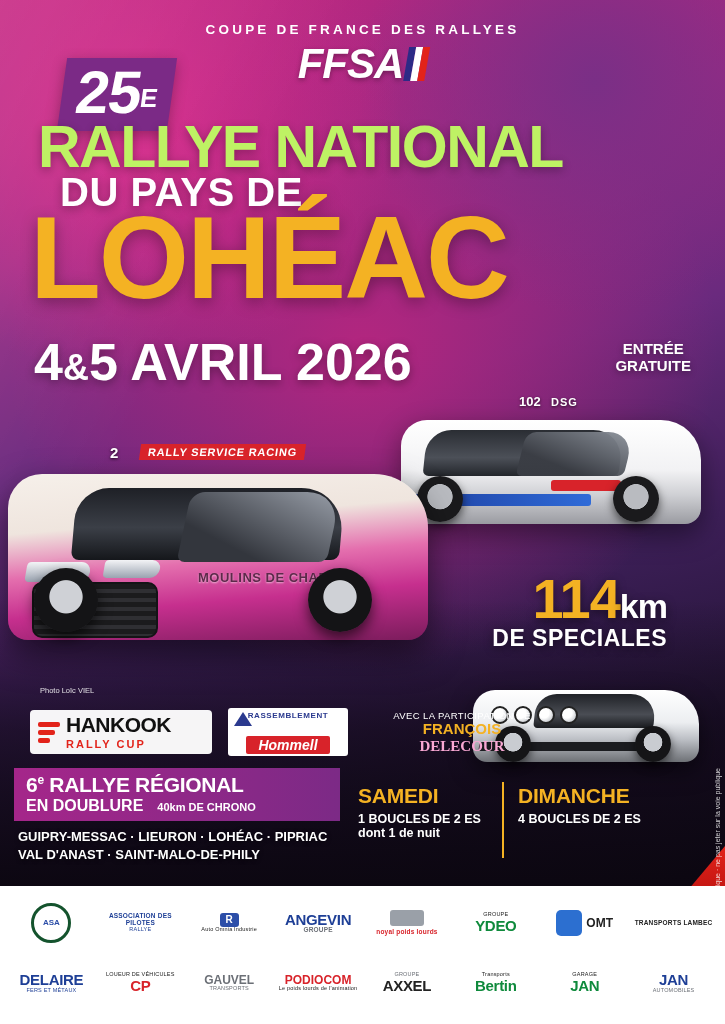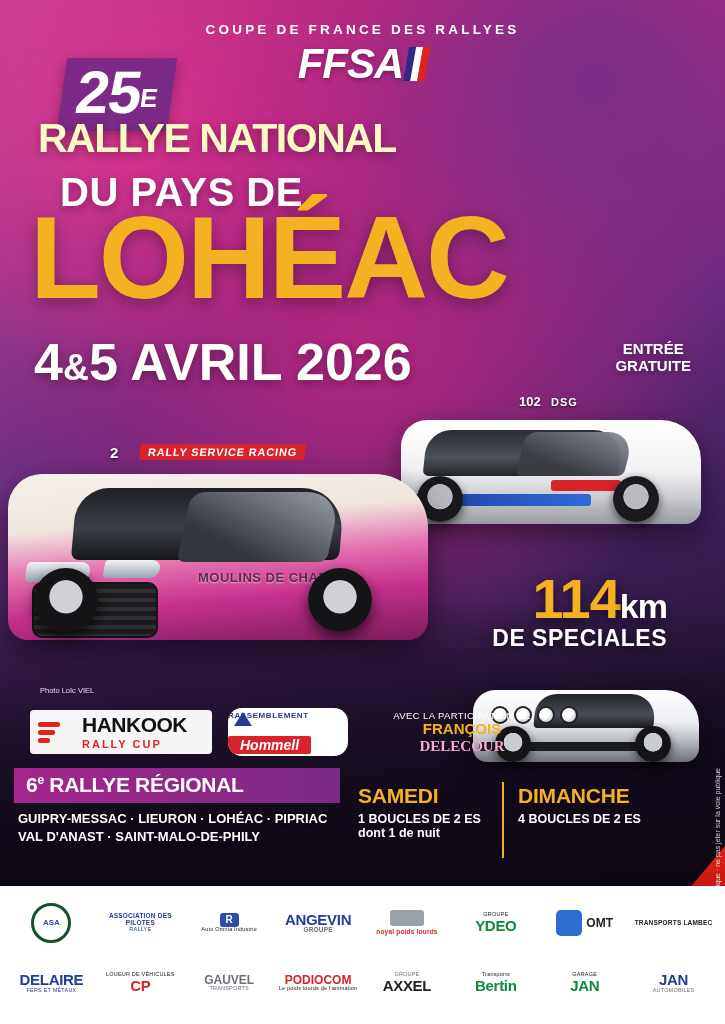--- a/index.html
+++ b/index.html
@@ -72,21 +72,21 @@
     display: inline-block;
     font-size: 60px; font-weight: bold; color: #fff; line-height: 0.95;
     letter-spacing: -1px;
   }
   .badge25 .sup {
     font-size: 26px; font-weight: bold; color: #fff;
     vertical-align: super; line-height: 1;
   }
   .t-rallye {
     position: absolute; top: 118px; left: 38px;
-    font-size: 41px; font-weight: bold; color: #fef9c3;
+    font-size: 59px; font-weight: bold; color: #bef264;
     letter-spacing: -1.5px; line-height: 1;
     text-shadow: 0 3px 10px rgba(0,0,0,0.32);
   }
   .t-dupays {
     position: absolute; top: 172px; left: 60px;
     font-size: 40px; font-weight: bold; color: #fff;
     letter-spacing: 0.5px; line-height: 1;
     text-shadow: 0 3px 10px rgba(0,0,0,0.32);
   }
   .t-loheac {
@@ -270,36 +270,36 @@
     font-size: 23px; font-weight: bold; color: #ffffff; letter-spacing: .5px;
     text-shadow: 0 2px 8px rgba(0,0,0,.5);
   }
 
   
   .hankook {
     position: absolute; left: 30px; top: 710px;
     width: 182px; height: 44px;
     background: rgba(255,255,255,0.96);
     border-radius: 4px;
-    display: flex; align-items: center; gap: 22px;
+    display: flex; align-items: center; gap: 6px;
     padding: 0 8px;
   }
   .hankook .mk { display:flex; flex-direction:column; gap:3px; }
   .hankook .mk i { display:block; width: 22px; height: 5px; background:#e2231a; border-radius: 2px; }
   .hankook .mk i:nth-child(2){ width: 17px; }
   .hankook .mk i:nth-child(3){ width: 12px; }
   .hankook .txt { line-height: 1; }
   .hankook .n { font-size: 21px; font-weight: bold; color:#111; letter-spacing: -.5px; }
   .hankook .s { font-size: 11px; font-weight: bold; color:#e2231a; letter-spacing: 2px; }
 
   .hommell {
     position: absolute; left: 228px; top: 708px;
     width: 120px; height: 48px;
-    background: #fff; border-radius: 14px;
-    display:flex; flex-direction:column; align-items:flex-start; justify-content:center;
+    background: #fff; border-radius: 3px;
+    display:flex; flex-direction:column; align-items:center; justify-content:center;
     overflow: hidden;
   }
   .hommell .top { font-size: 8px; font-weight: bold; color:#2b3a8f; letter-spacing: .6px; }
   .hommell .bar {
     margin-top: 16px; background:#d8232a; color:#fff; font-size: 14px; font-weight: bold;
     padding: 1px 12px; border-radius: 2px; font-style: italic;
   }
   .hommell .tri {
     position:absolute; left: 6px; top: 4px; width: 0; height: 0;
     border-left: 9px solid transparent; border-right: 9px solid transparent;
@@ -502,20 +502,24 @@
     <div class="n1">FRANÇOIS</div>
     <div class="n2">DELECOUR</div>
   </div>
 
   <div class="regional">
     <div class="hdr">
       <div class="l1">
         <span>6</span><span class="sup">e</span>
         <span>RALLYE RÉGIONAL</span>
       </div>
+      <div class="l2">
+        <span class="a">EN DOUBLURE</span>
+        <span class="b">40km DE CHRONO</span>
+      </div>
     </div>
     <div class="towns">
       <div>GUIPRY-MESSAC · LIEURON · LOHÉAC · PIPRIAC</div>
       <div>VAL D'ANAST · SAINT-MALO-DE-PHILY</div>
     </div>
   </div>
 
   <div class="days">
     <div class="col">
       <div class="d-name">SAMEDI</div>

